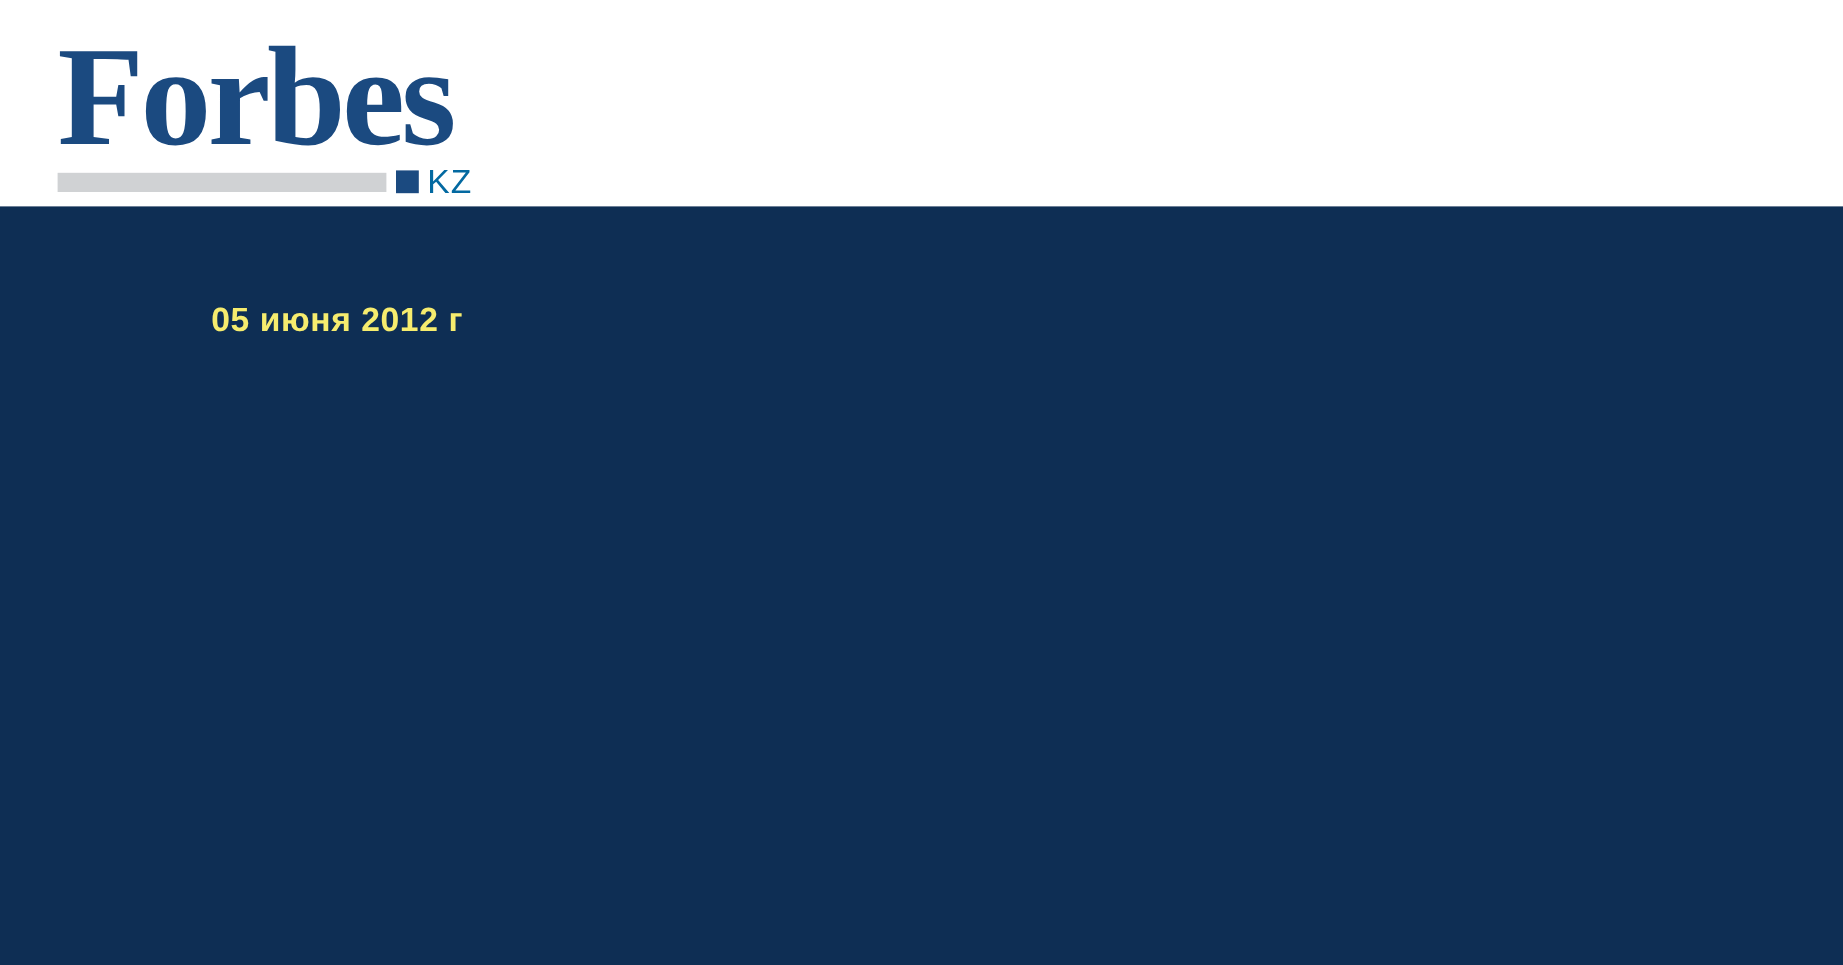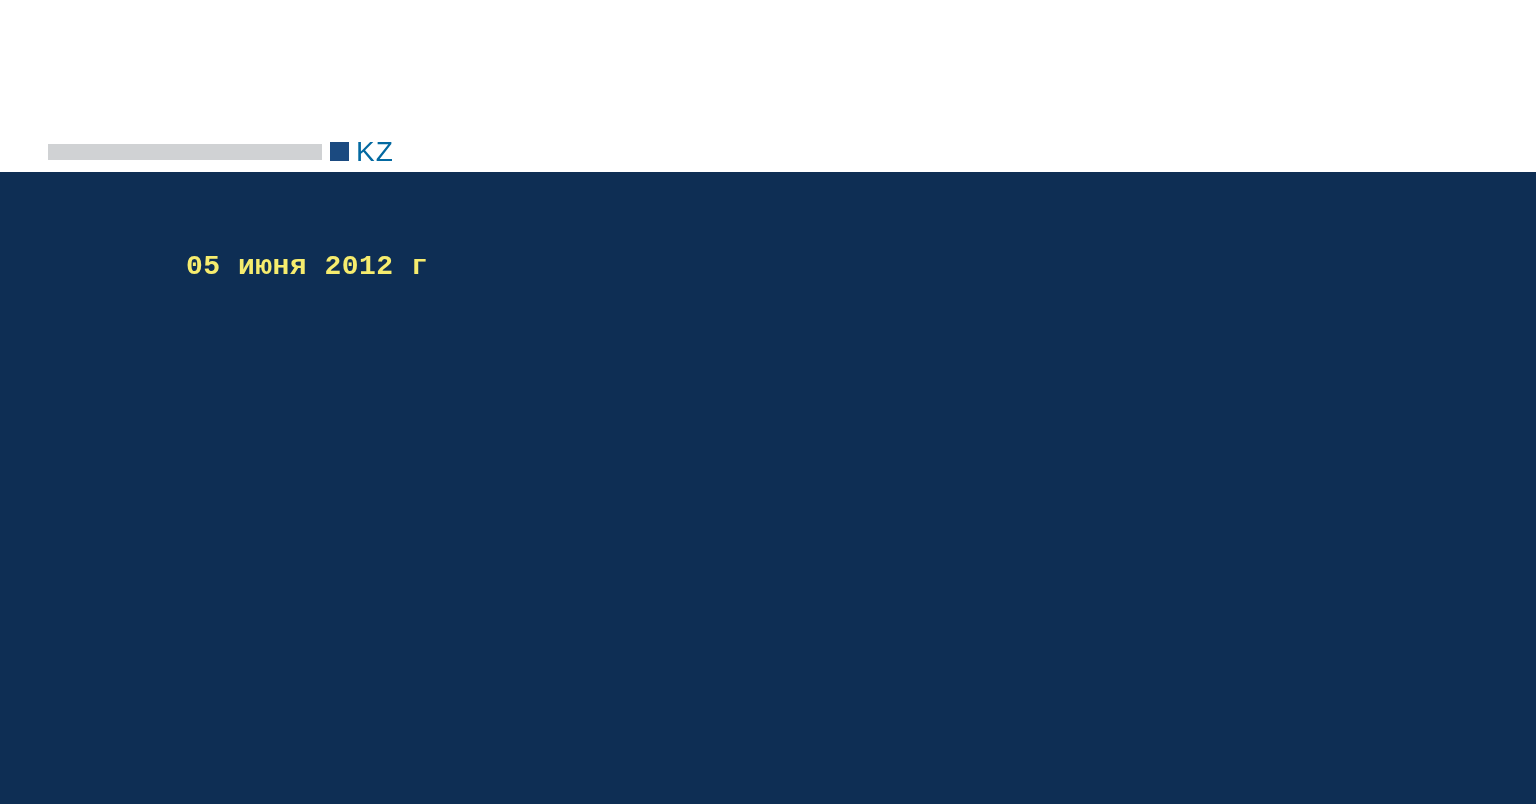--- a/index.html
+++ b/index.html
@@ -97,47 +97,48 @@
   }
 
   .hero-inner {
     position: absolute;
     left: 176px;
     top: 78px;
     width: 1110px;
   }
 
   .article-date {
-    font-family: Liberation Mono, monospace;
+    font-family: Liberation Sans, sans-serif;
     font-weight: bold;
     font-size: 28px;
     line-height: 34px;
     letter-spacing: 0.5px;
     color: #F6EC6E;
-    margin: 0 0 36px 10px;
+    margin: 0 0 36px 0;
   }
 
   .article-title {
     font-family: "Liberation Sans", sans-serif;
     font-weight: bold;
     font-size: 67px;
     line-height: 90px;
     letter-spacing: -0.5px;
     color: #FFFFFF;
     margin: 0;
     max-width: 1110px;
   }
 </style>
 </head>
 <body>
 
 <div class="page">
 
   <header class="site-header">
     <div class="logo-block">
+      <div class="logo-wordmark">Forbes</div>
       <div class="logo-underline"></div>
       <div class="logo-kz-square"></div>
       <div class="logo-kz-text">KZ</div>
     </div>
   </header>
 
   <section class="article-hero">
     <div class="hero-inner">
       <div class="article-date">05 июня 2012 г</div>
     </div>

